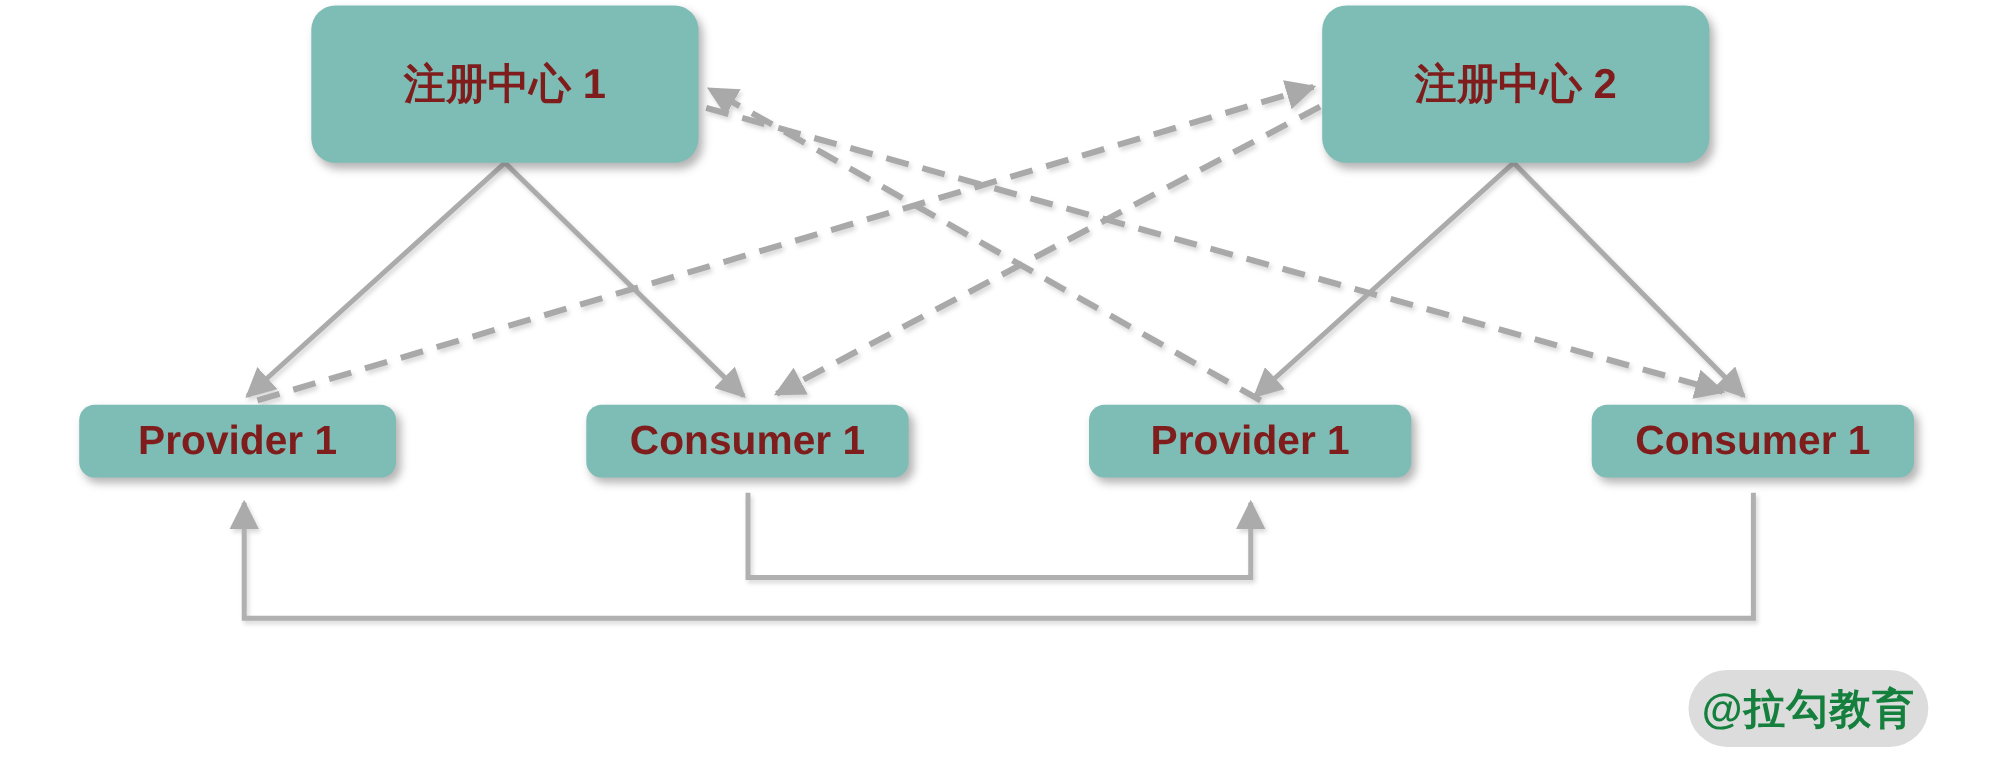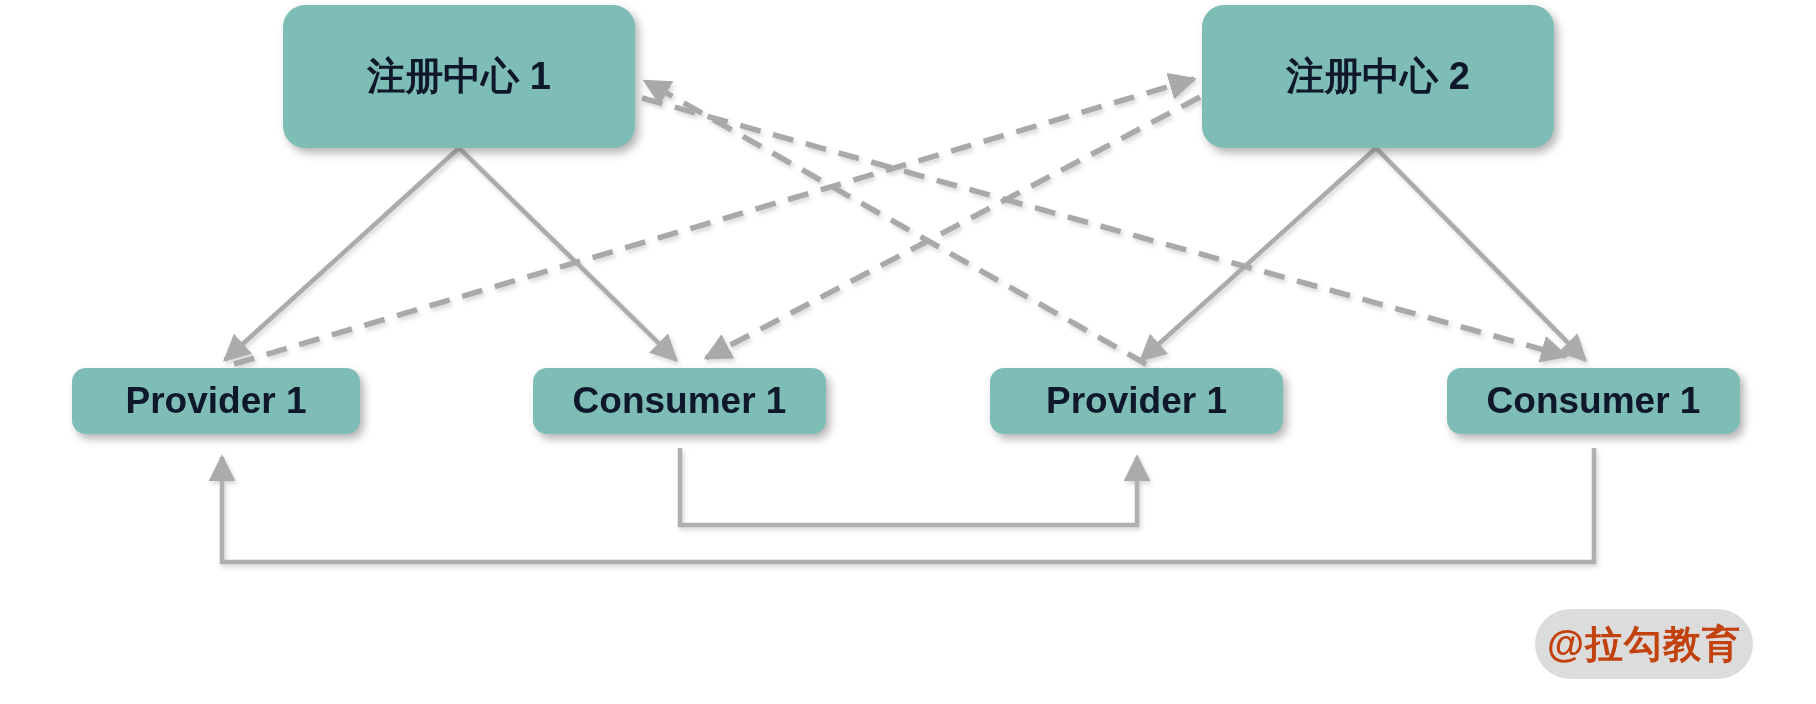--- a/index.html
+++ b/index.html
@@ -33,21 +33,21 @@
     fill: none;
   }
   .edge-elbow {
     stroke: #b0b0b0;
     stroke-width: 4.5;
     fill: none;
   }
   .node {
     position: absolute;
     background: #7dbdb5;
-    color: #0f172a;
+    color: #7f1d1d;
     display: flex;
     align-items: center;
     justify-content: center;
     font-weight: bold;
     box-shadow: 4px 5px 8px rgba(90,90,90,0.45);
     box-sizing: border-box;
   }
   .node-registry {
     width: 352px;
     height: 143px;
@@ -65,21 +65,21 @@
     position: absolute;
     left: 1535px;
     top: 609px;
     width: 218px;
     height: 70px;
     background: #dcdcdc;
     border-radius: 35px;
     display: flex;
     align-items: center;
     justify-content: center;
-    color: #c2410c;
+    color: #15803d;
     font-size: 38px;
     font-weight: bold;
     letter-spacing: 1px;
   }
 </style>
 </head>
 <body>
 
 <div class="canvas">
 

